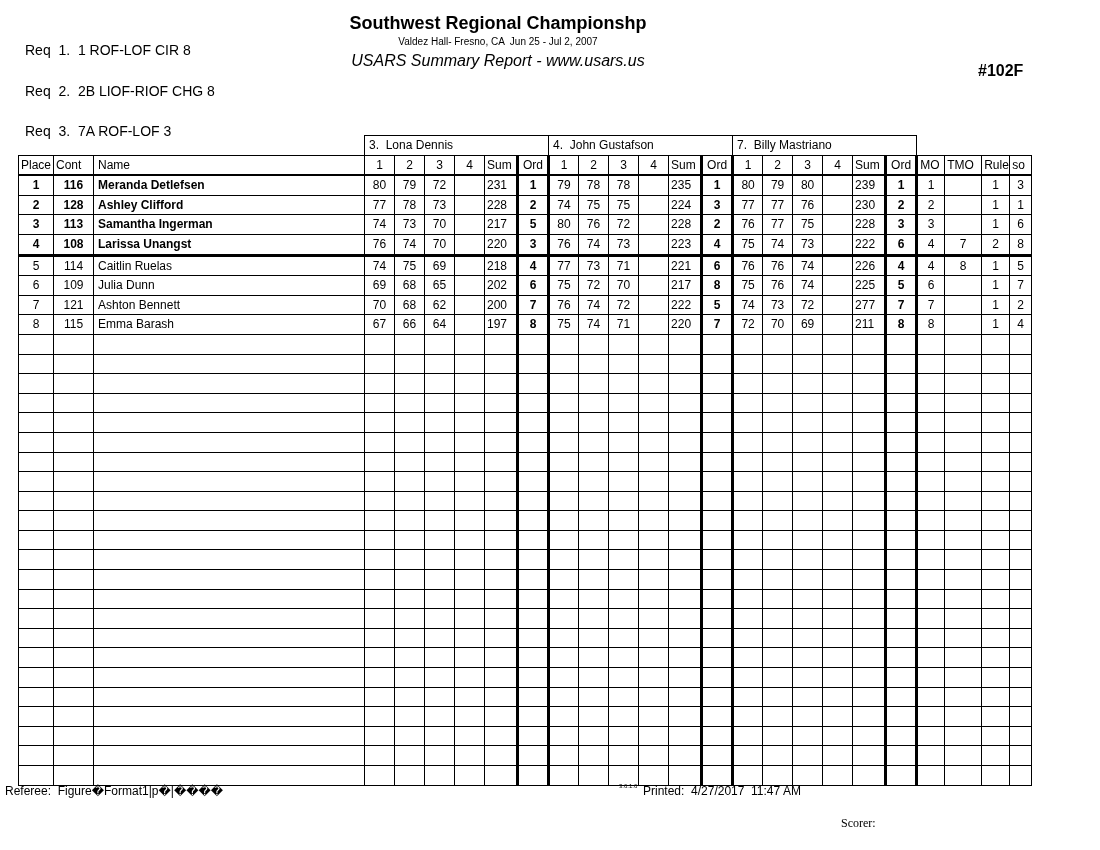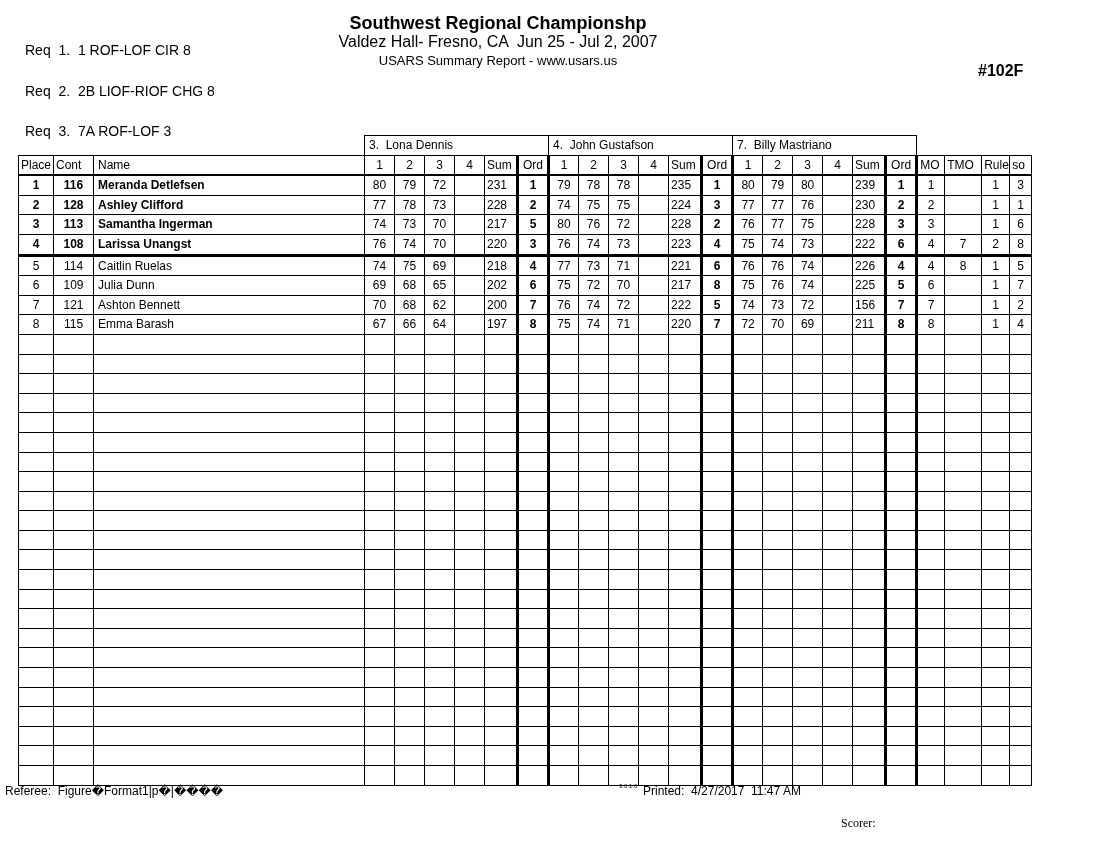--- a/index.html
+++ b/index.html
@@ -25,23 +25,23 @@
 
   
   .header-center {
     position: absolute;
     left: 0;
     top: 14px;
     width: 996px;
     text-align: center;
   }
   .hdr-title  { font-size: 18px; font-weight: bold; line-height: 19px; }
-  .hdr-venue  { font-size: 16px; line-height: 18px; white-space: pre; }
+  .hdr-venue  { font-size: 10px; line-height: 18px; white-space: pre; }
   .hdr-event  { font-size: 19px; font-weight: bold; line-height: 22px; }
-  .hdr-report { font-size: 13px; line-height: 20px; }
+  .hdr-report { font-size: 16px; line-height: 20px; font-style: italic; }
 
   .doc-num {
     position: absolute;
     left: 978px;
     top: 18px;
     font-size: 16px;
     font-weight: bold;
     margin-top: 44px;
   }
 
@@ -343,21 +343,21 @@
           <td class="c">76</td>
           <td class="c">74</td>
           <td class="c">72</td>
           <td class="c">&nbsp;</td>
           <td class="sum">222</td>
           <td class="ord">5</td>
           <td class="c">74</td>
           <td class="c">73</td>
           <td class="c">72</td>
           <td class="c">&nbsp;</td>
-          <td class="sum">156</td>
+          <td class="sum">277</td>
           <td class="ord">7</td>
           <td class="c">7</td>
           <td class="c">&nbsp;</td>
           <td class="c">1</td>
           <td class="c">2</td>
         </tr>
         <tr>
           <td class="c">8</td>
           <td class="c">115</td>
           <td class="name">Emma Barash</td>

